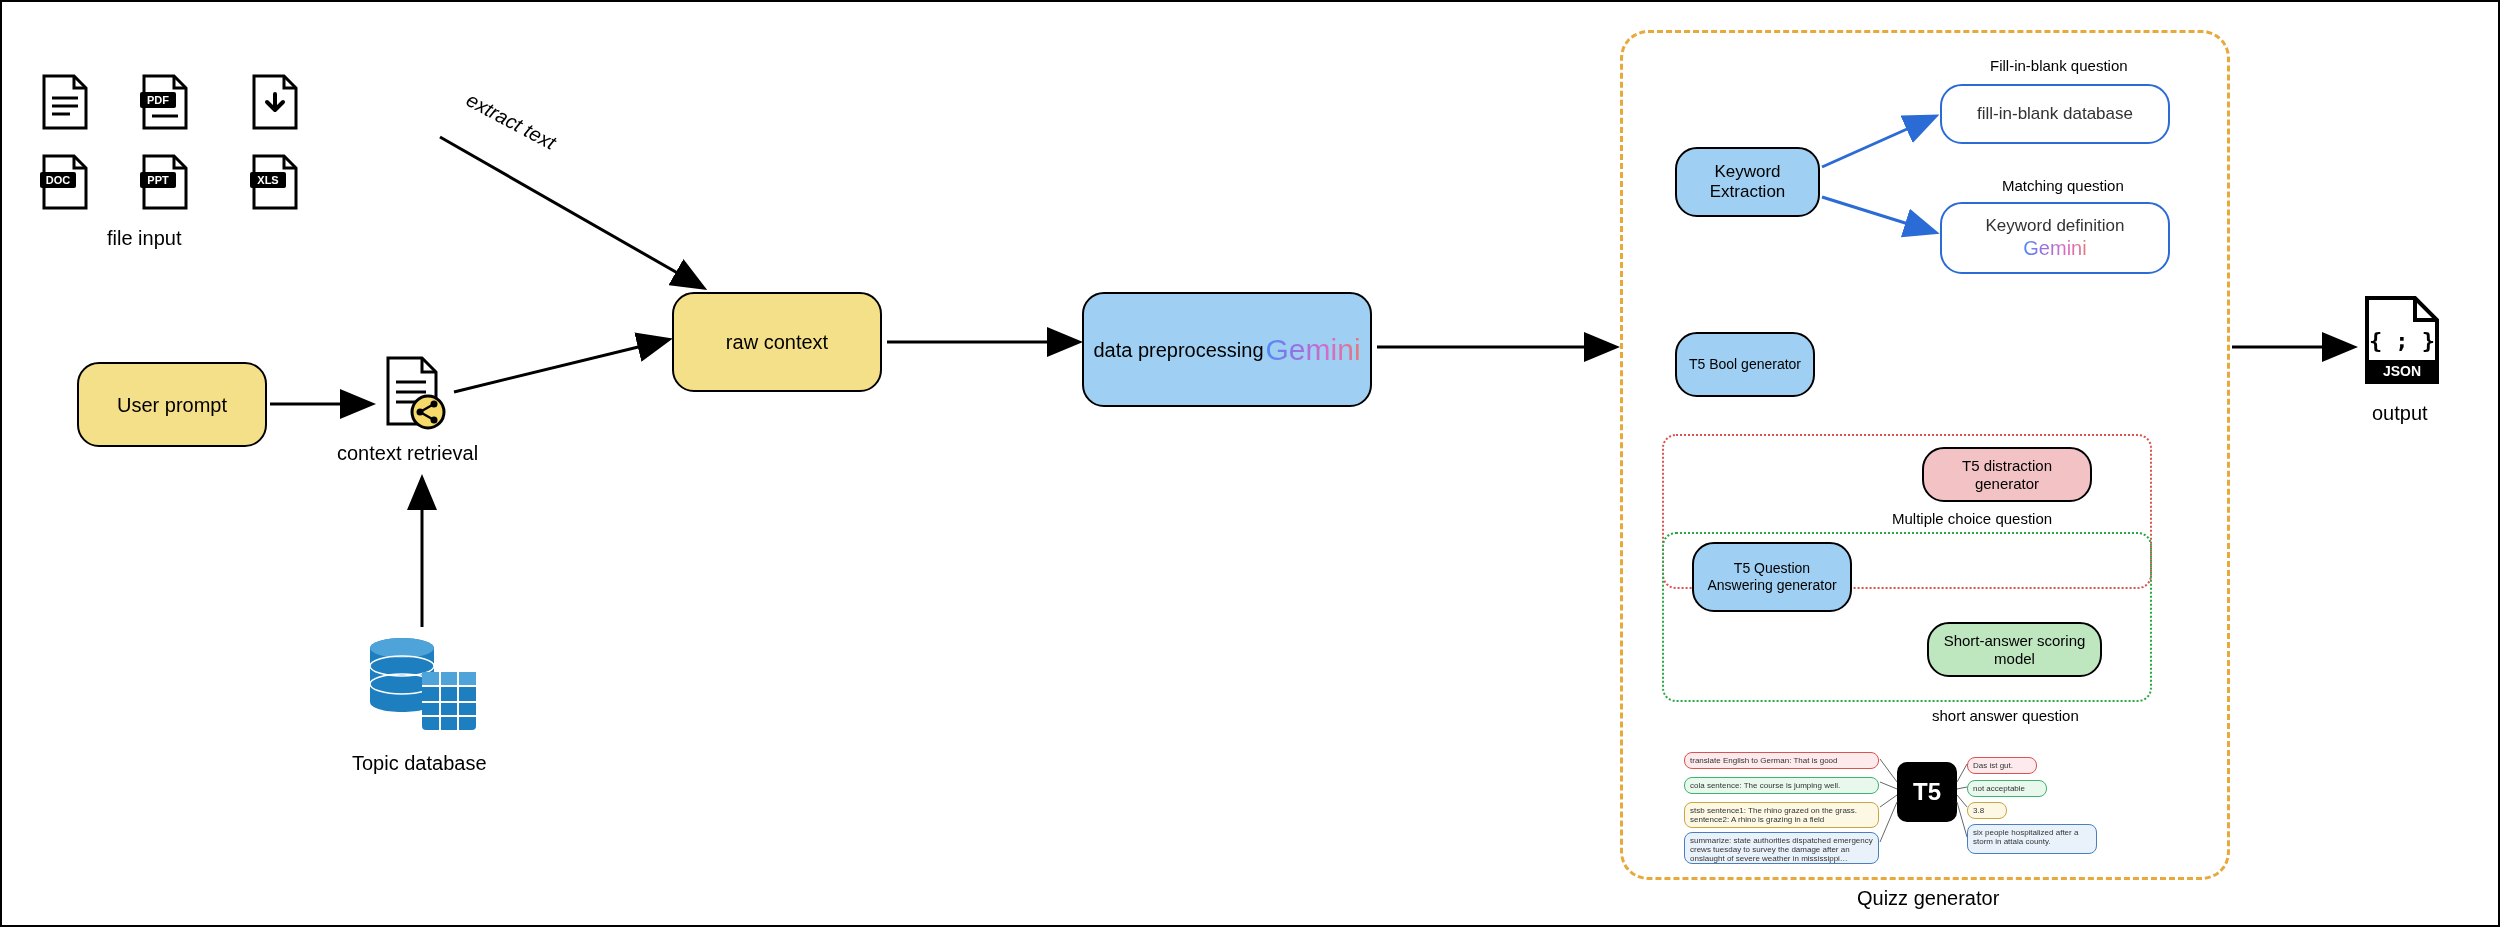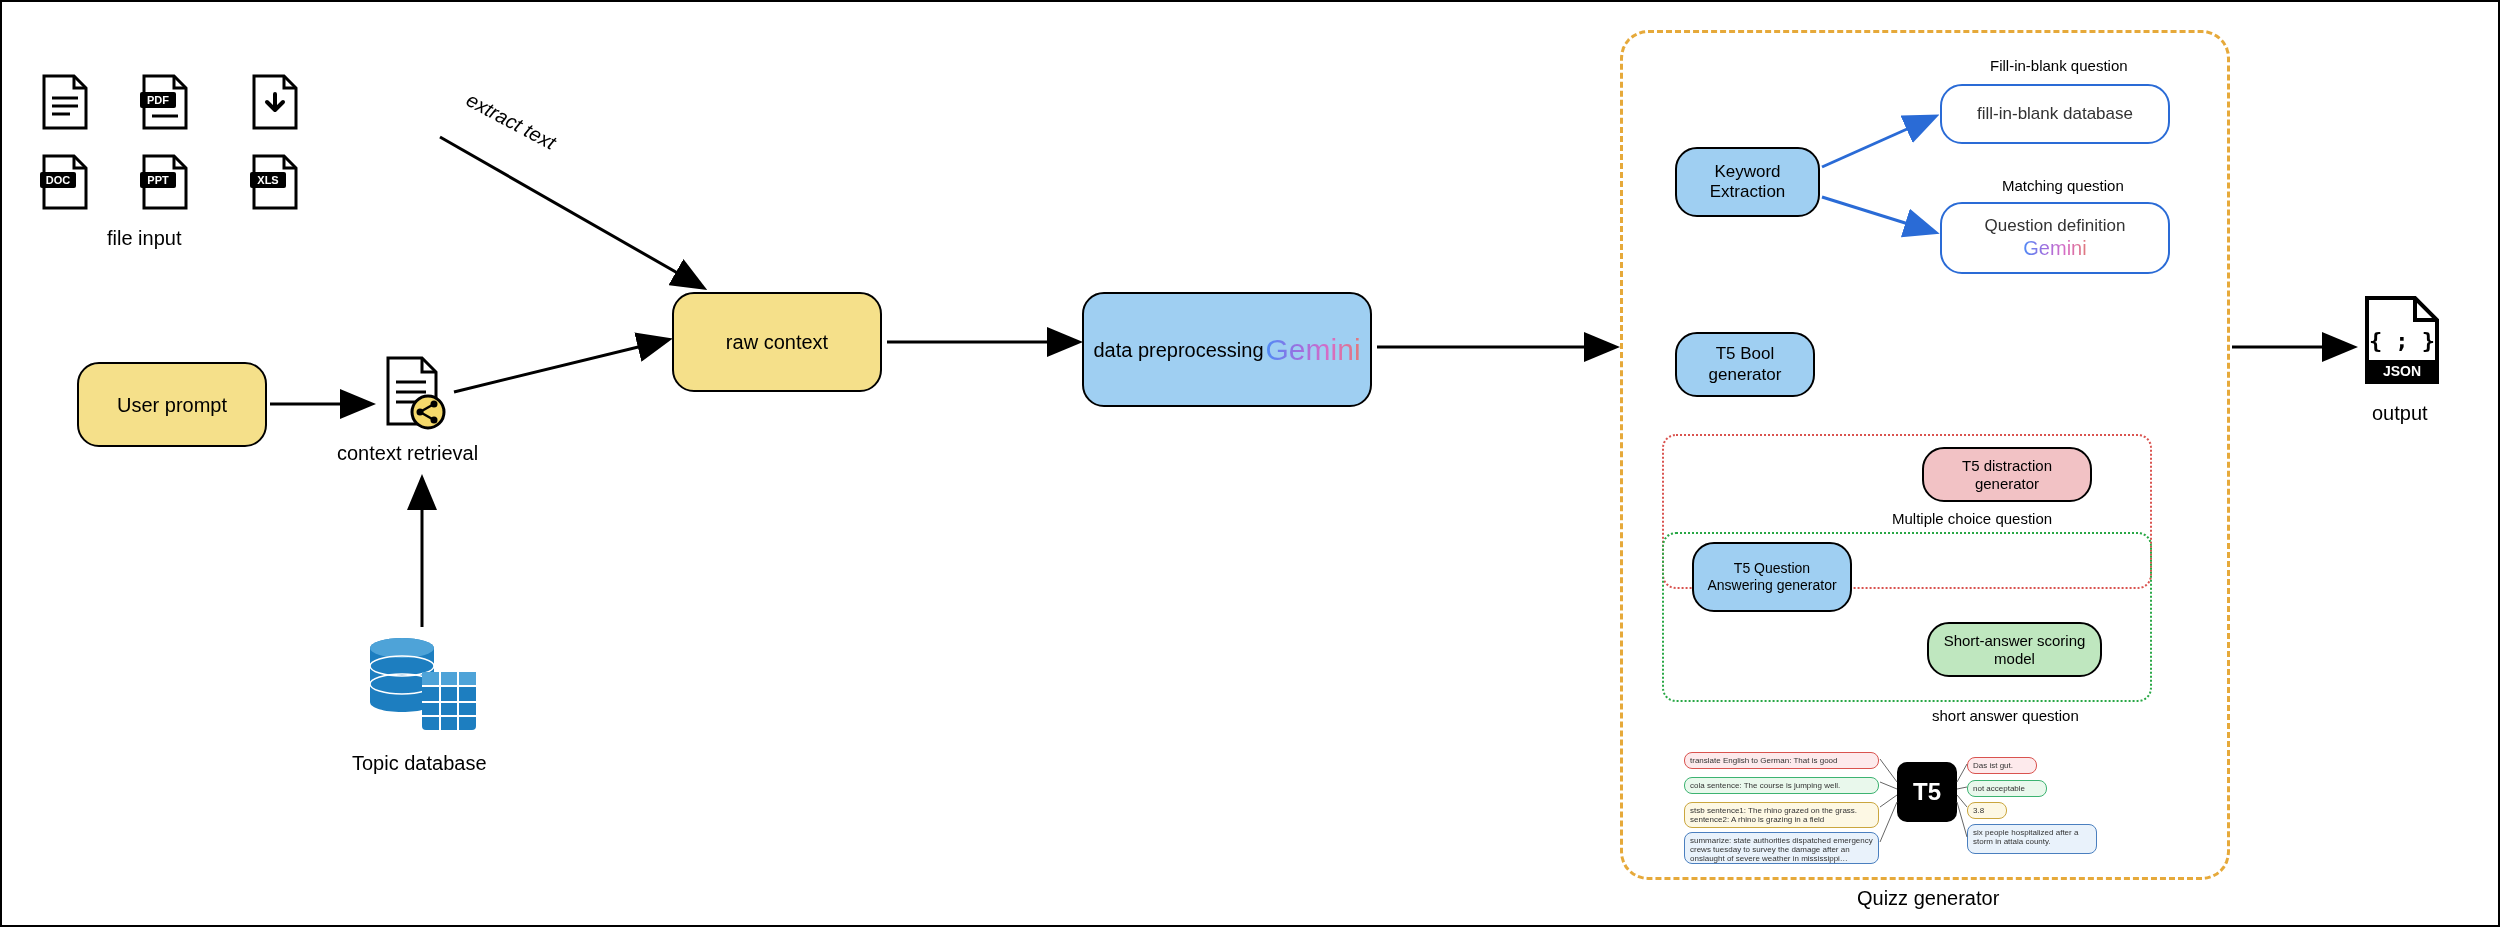--- a/index.html
+++ b/index.html
@@ -231,26 +231,26 @@
   <div class="node blue" style="left:1673px; top:145px; width:145px; height:70px; font-size:17px;">
     <span>Keyword Extraction</span>
   </div>
 
   <div class="node blue-outline" style="left:1938px; top:82px; width:230px; height:60px; font-size:17px;">
     <span>fill-in-blank database</span>
   </div>
   <div class="label small-label" style="left:1988px; top:55px;">Fill-in-blank question</div>
 
   <div class="node blue-outline" style="left:1938px; top:200px; width:230px; height:72px; font-size:17px; flex-direction:column;">
-    <span>Question definition</span>
+    <span>Keyword definition</span>
     <span class="gemini-text" style="font-size:20px;">Gemini</span>
   </div>
   <div class="label small-label" style="left:2000px; top:175px;">Matching question</div>
 
-  <div class="node blue" style="left:1673px; top:330px; width:140px; height:65px; font-size:17px;">
+  <div class="node blue" style="left:1673px; top:330px; width:140px; height:65px; font-size:14px;">
     <span>T5 Bool generator</span>
   </div>
 
   <div class="red-dashed" style="left:1660px; top:432px; width:490px; height:155px;"></div>
   <div class="label small-label" style="left:1890px; top:508px;text-align:center;">Multiple choice question</div>
 
   <div class="node red-node" style="left:1920px; top:445px; width:170px; height:55px; font-size:15px;">
     <span>T5 distraction generator</span>
   </div>
 

